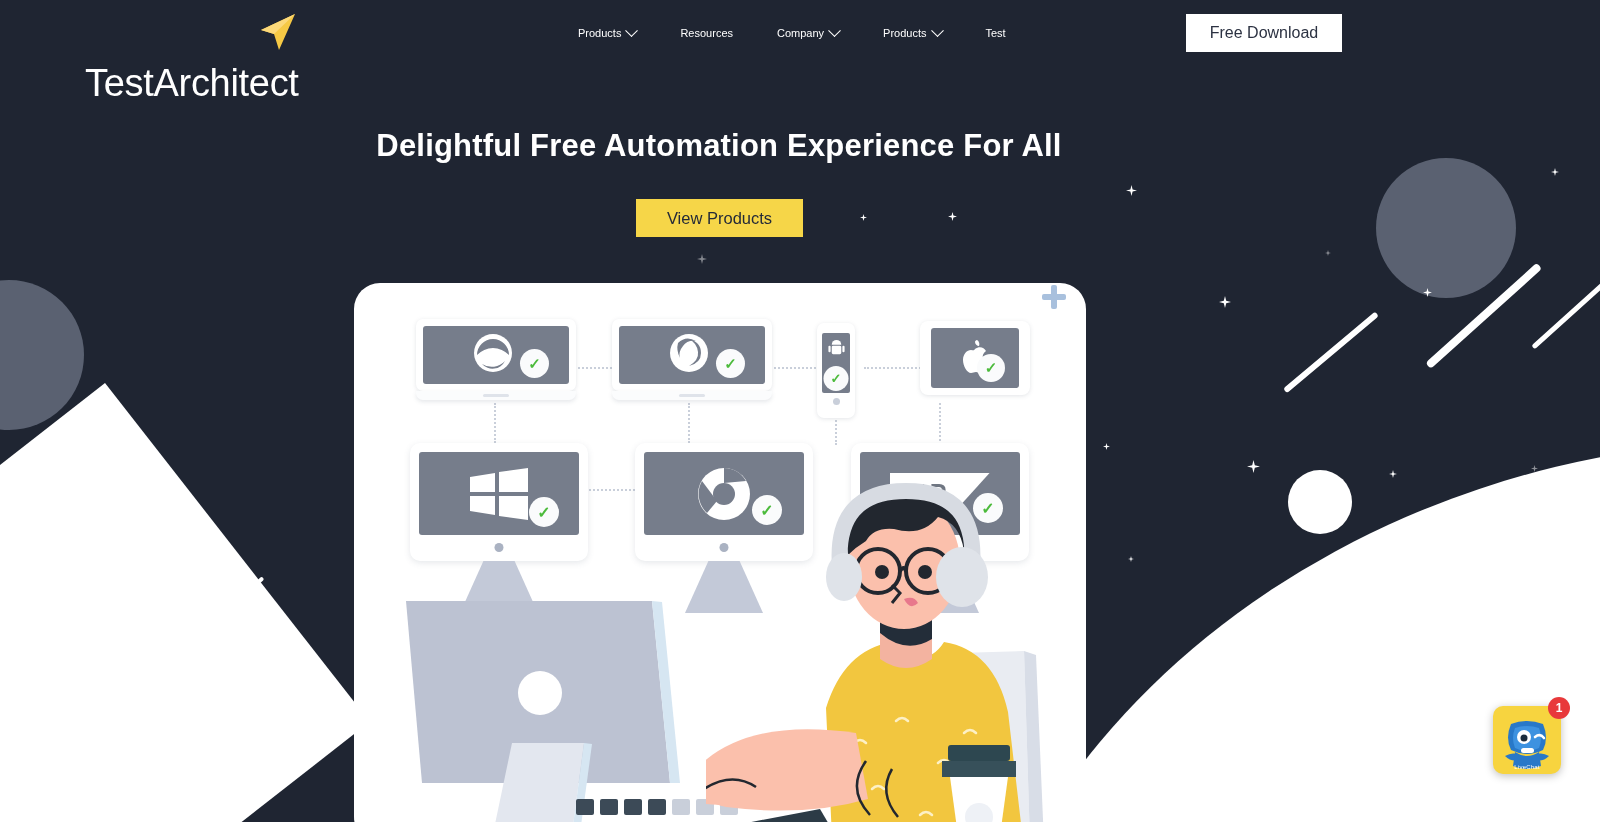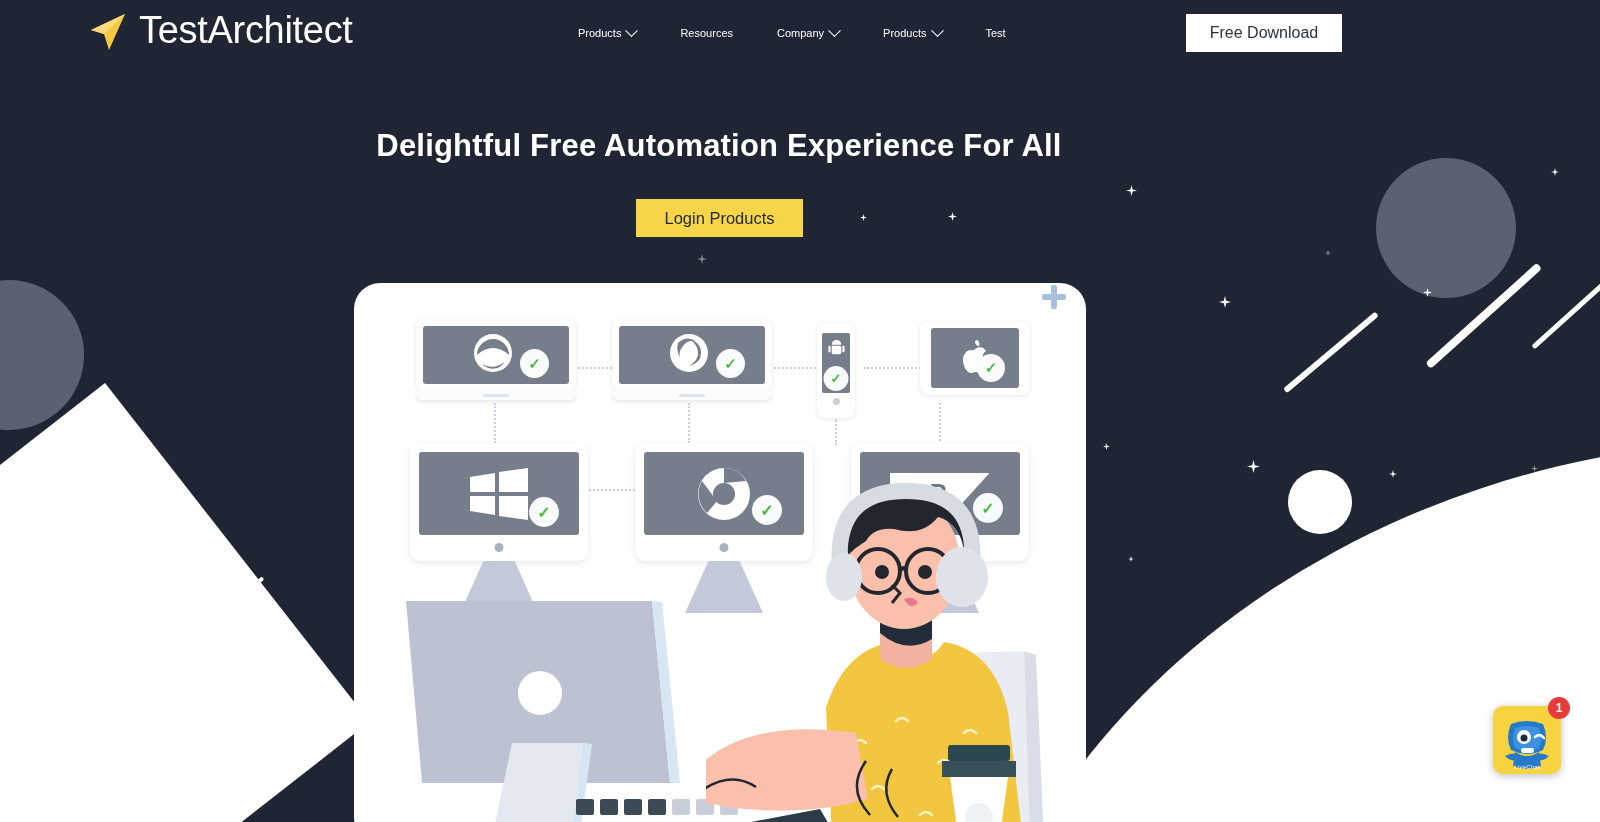--- a/index.html
+++ b/index.html
@@ -101,20 +101,21 @@
     display: flex;
     align-items: center;
   }
   .logo-wrap {
     position: absolute;
     left: 85px; top: 8px;
     display: flex;
     align-items: flex-end;
     gap: 10px;
     cursor: pointer;
+    flex-direction: column;
   }
   .logo-mark { width: 44px; height: 44px; display: block; }
   .logo-text {
     font-size: 38px;
     color: #ffffff;
     letter-spacing: -0.3px;
     font-weight: 400;
     white-space: nowrap;
   }
   .nav {
@@ -391,21 +392,21 @@
       <div class="nav-item">
         <span>Test</span>
       </div>
     </nav>
 
     <button class="btn-free-download">Free Download</button>
   </div>
 
   <div class="hero">
     <h1 class="hero-title">Delightful Free Automation Experience For All</h1>
-    <button class="btn-view-products">Login Products</button>
+    <button class="btn-view-products">View Products</button>
   </div>
 
   <div class="plus-deco"></div>
 
   <div class="illus-card">
 
     <div class="conn" style="left:149px; top:84px;  width:120px;"></div>
     <div class="conn" style="left:396px; top:84px;  width:74px;"></div>
     <div class="conn" style="left:510px; top:84px;  width:60px;"></div>
     <div class="conn-v" style="left:140px; top:120px; height:40px;"></div>

